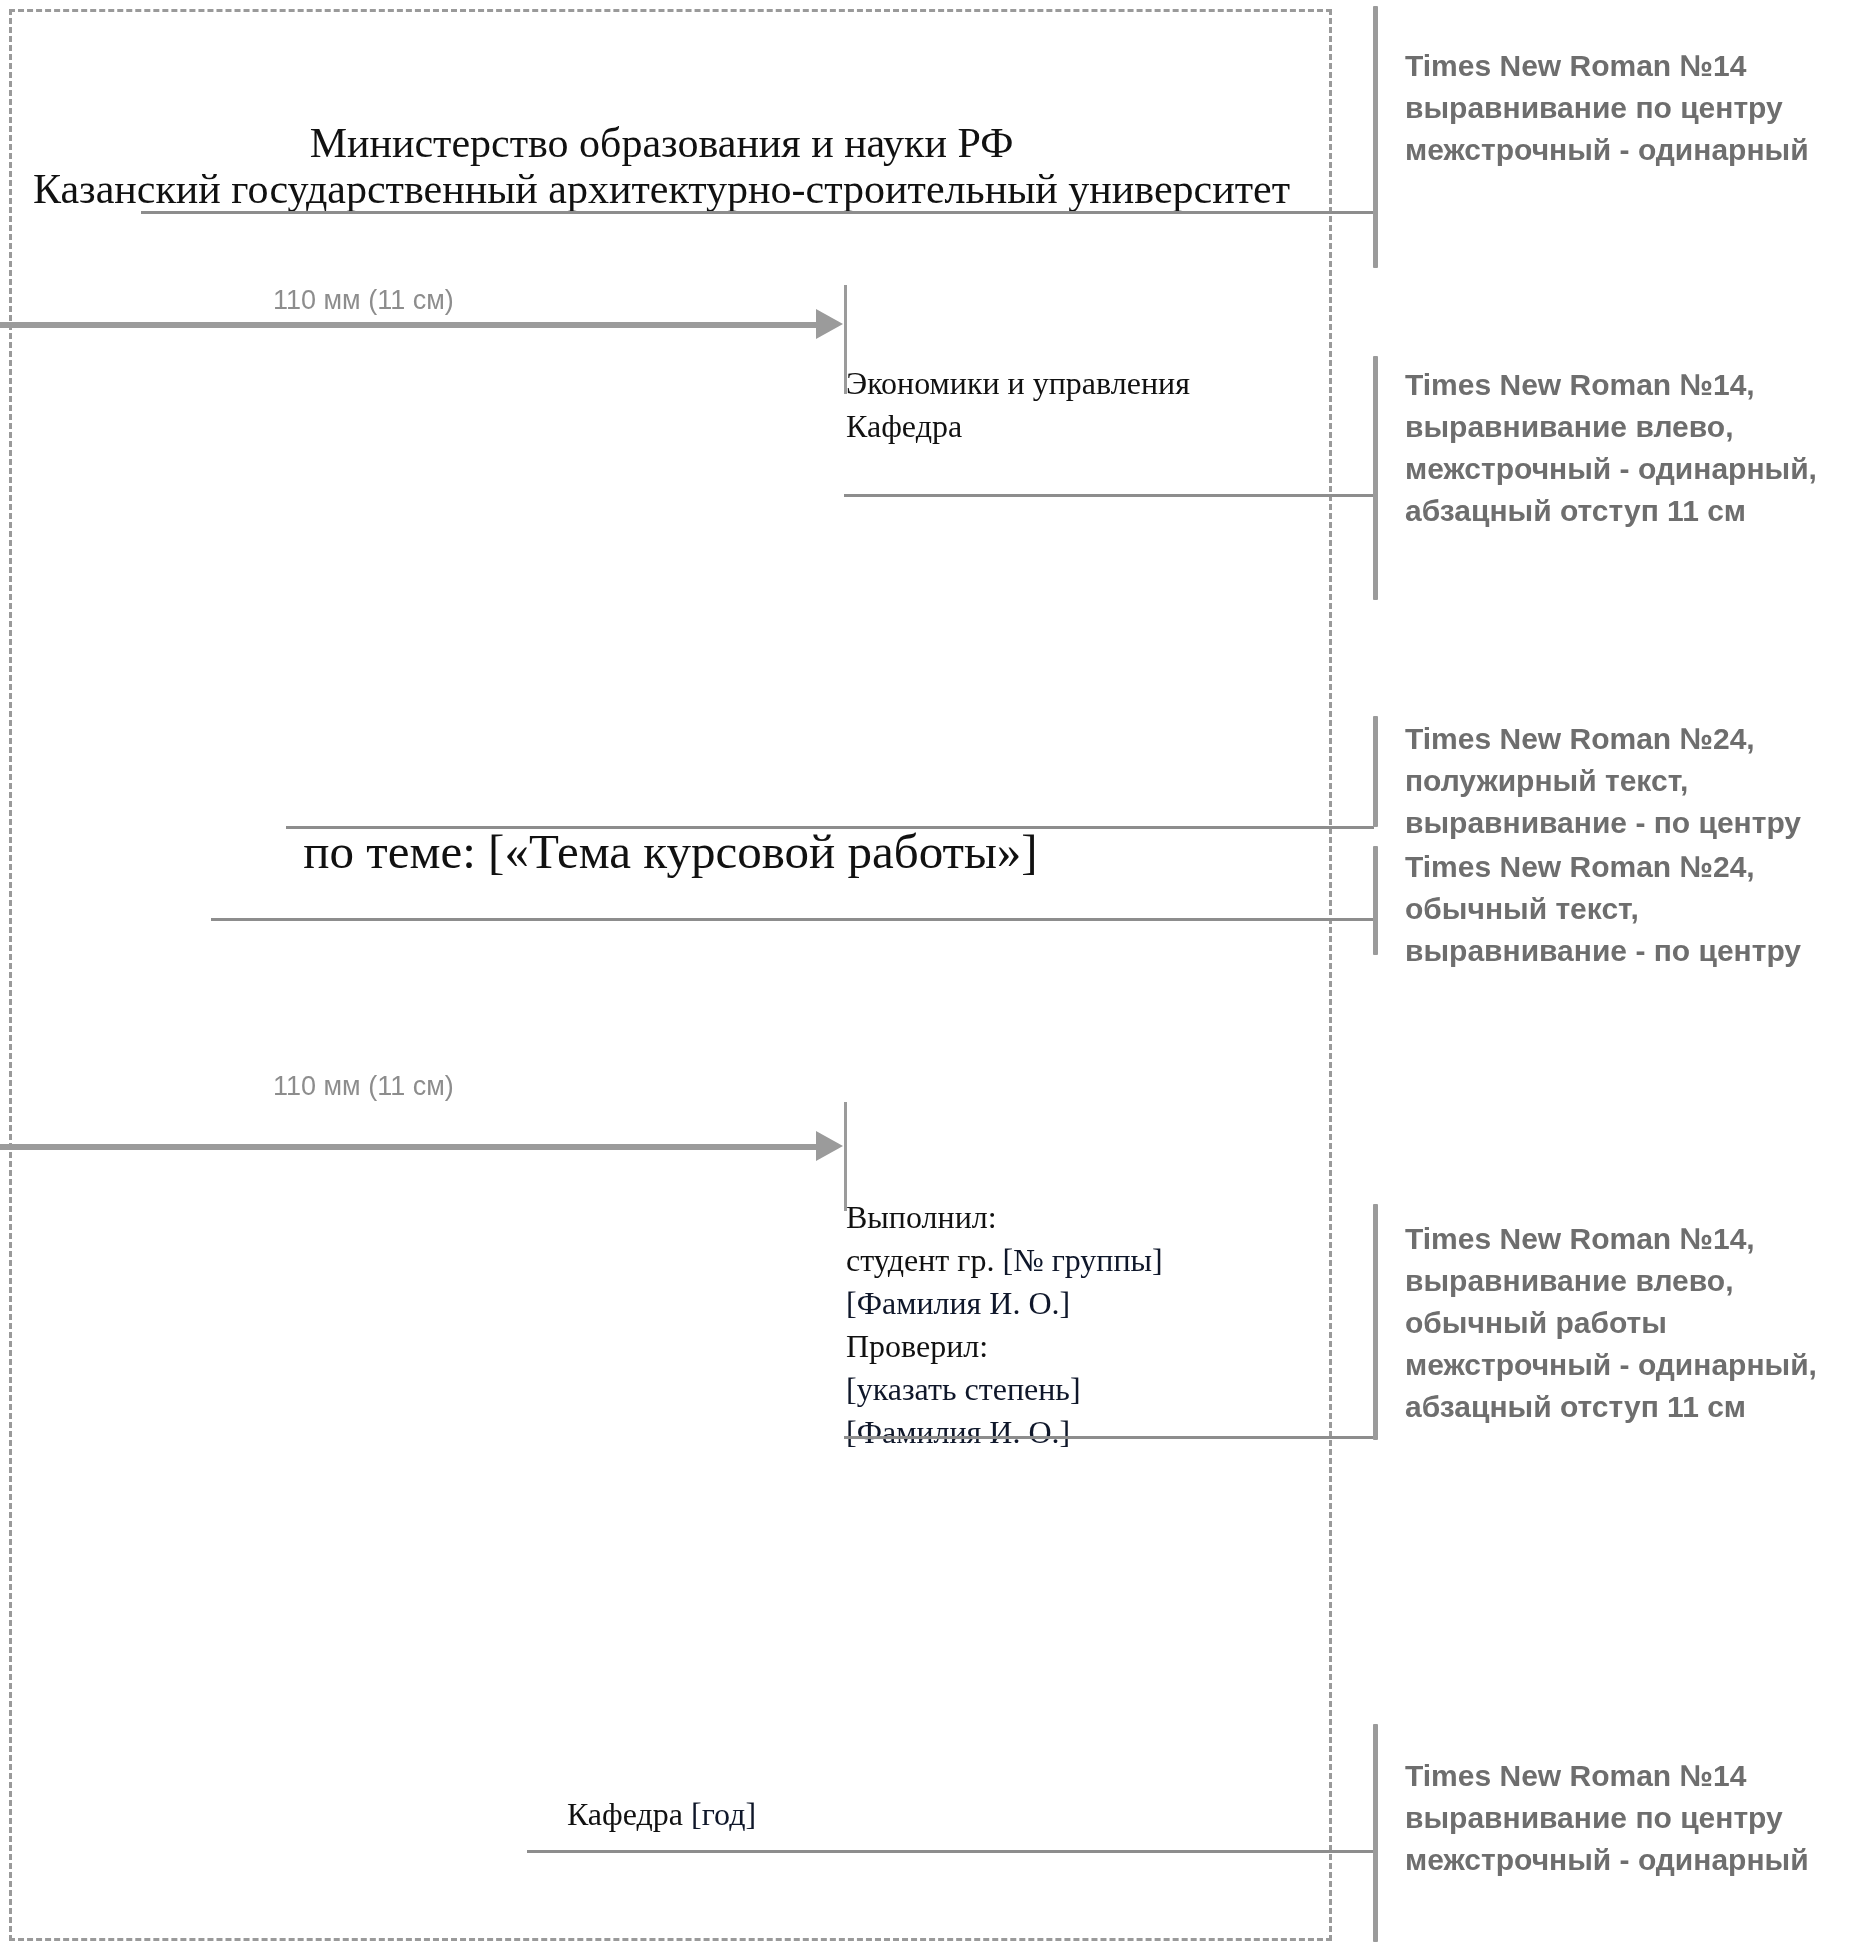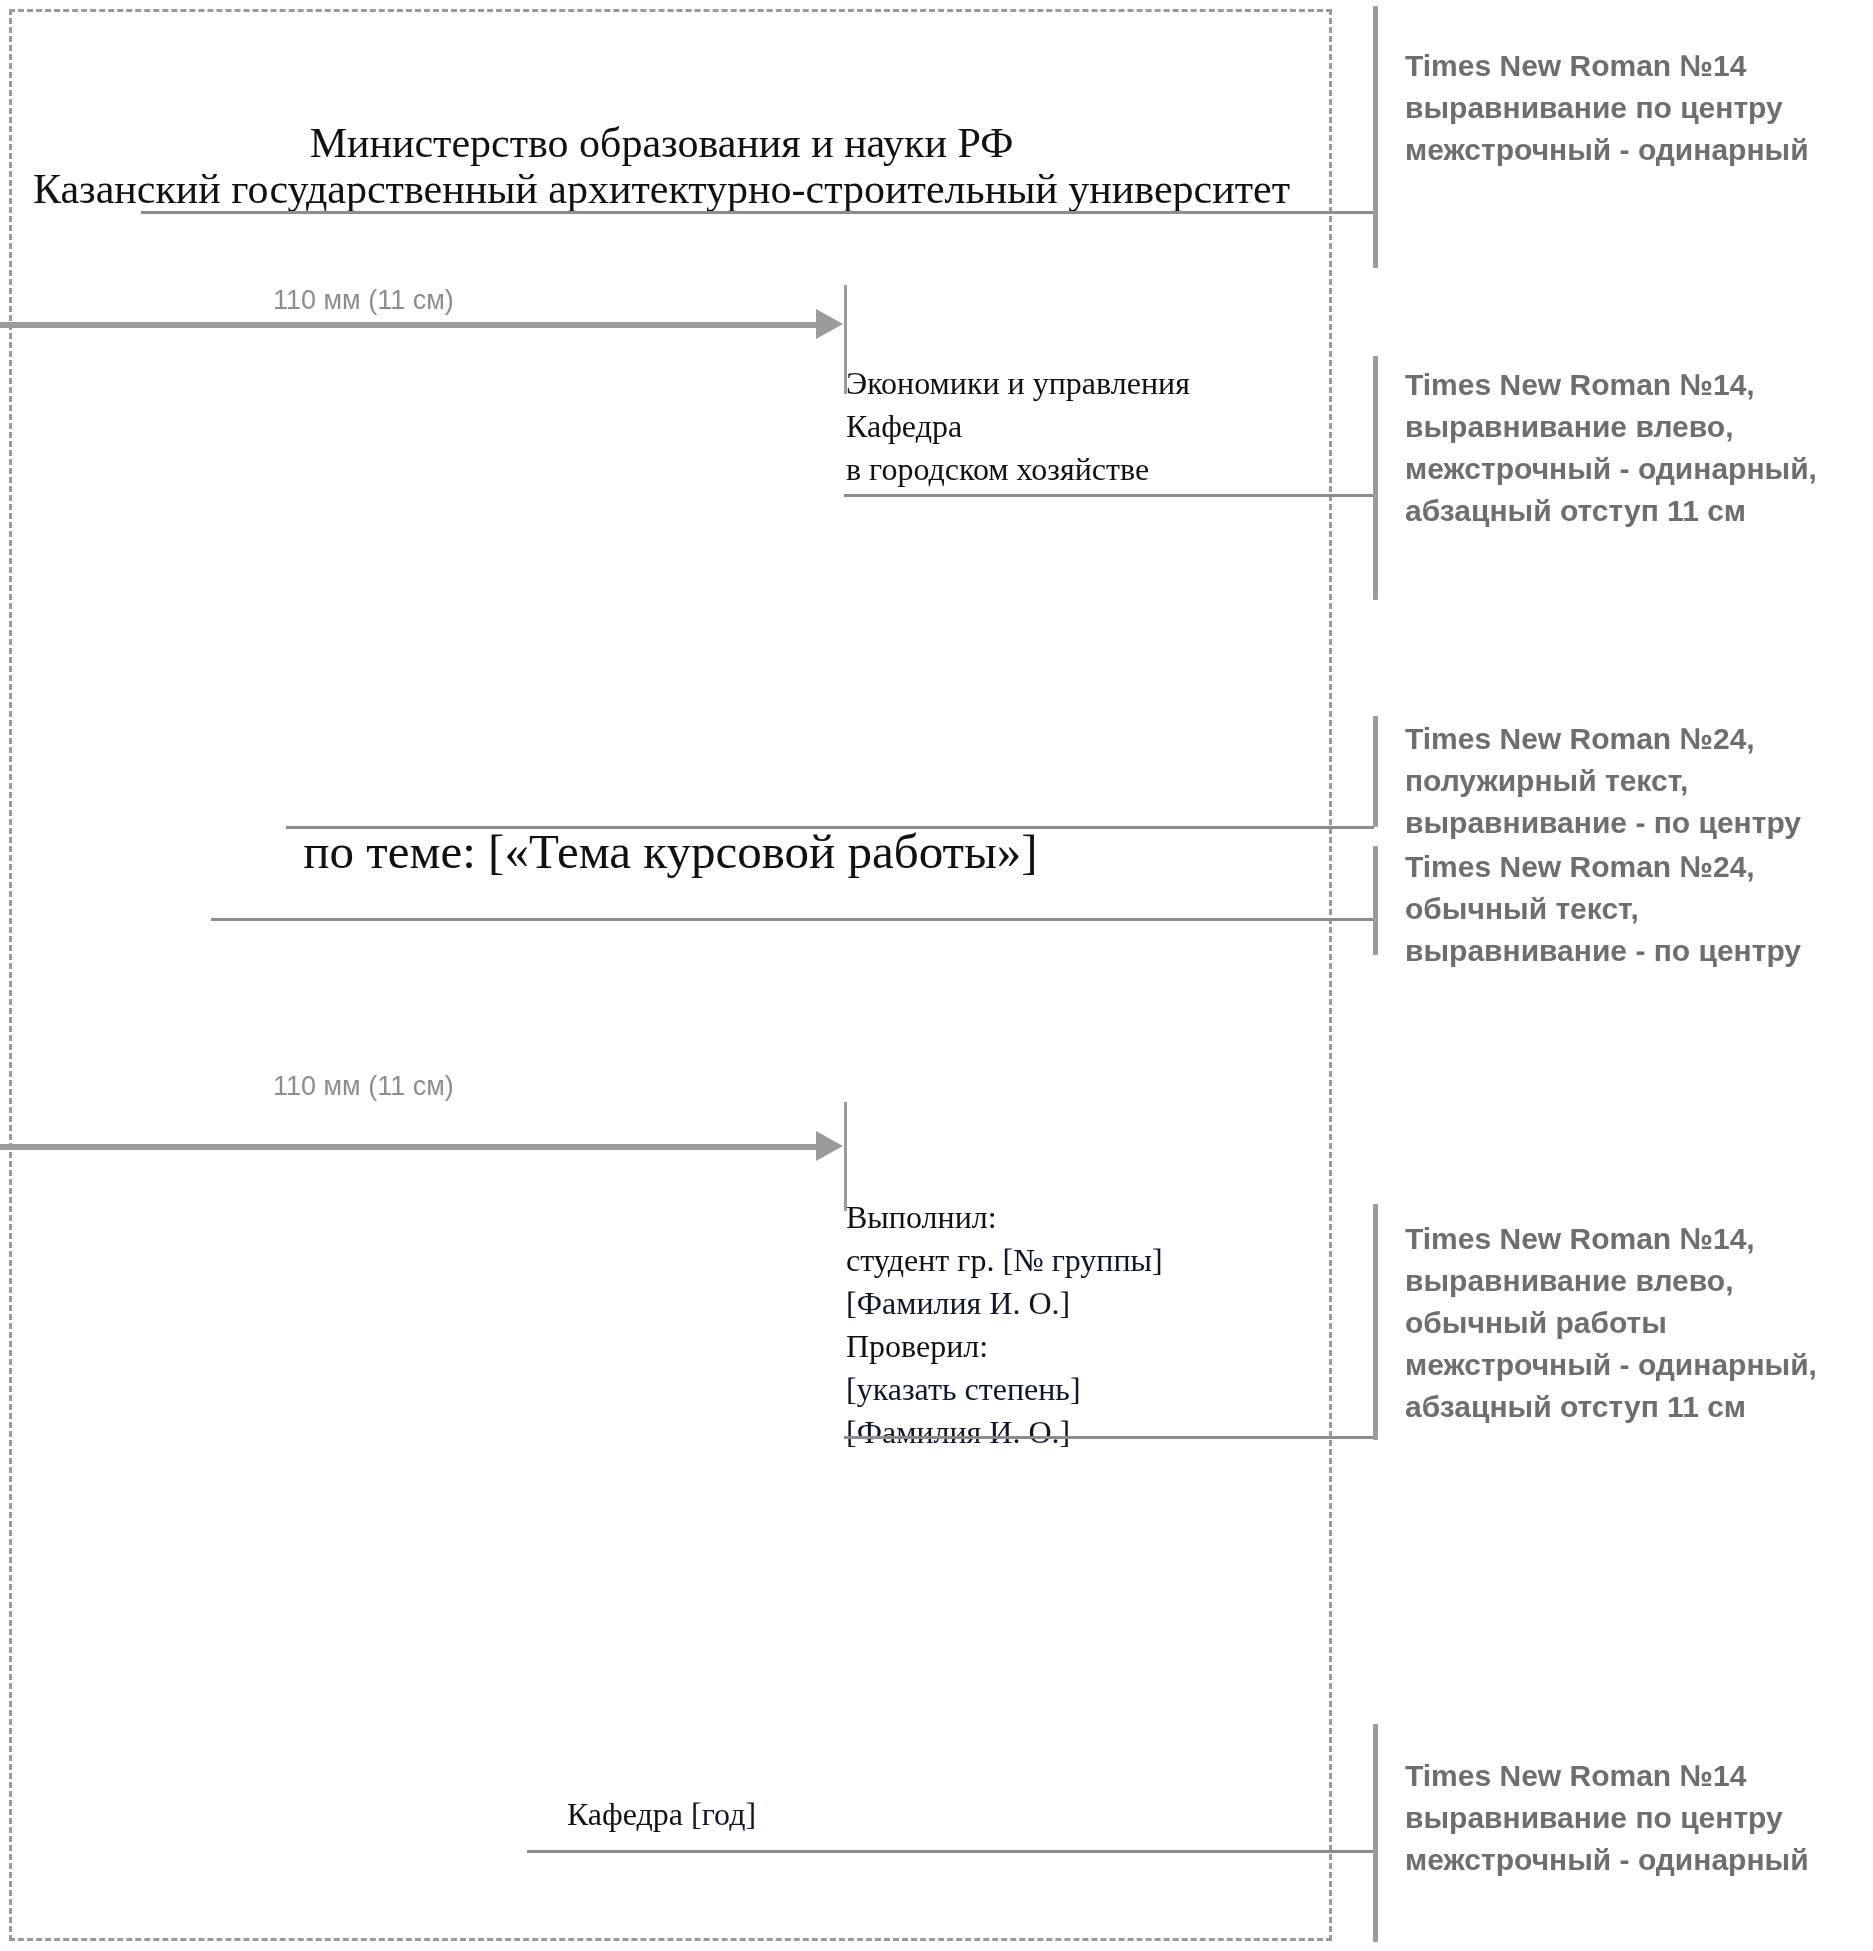--- a/index.html
+++ b/index.html
@@ -96,21 +96,20 @@
   <div class="bracket" style="left:1373px;top:5.5px;height:262px;"></div>
 
   <div class="dim-label" style="left:273px;top:285px;">110 мм (11 см)</div>
   <div class="dim-line" style="left:0px;top:322px;width:818px;"></div>
   <div class="dim-head" style="left:816px;top:309px;"></div>
   <div class="dim-tick" style="left:844px;top:285px;height:109px;"></div>
 
   <div id="kafedra-block" class="doc-text">
     <span class="ln">Экономики и управления</span>
     <span class="ln">Кафедра</span>
-    <span class="ln">в городском хозяйстве</span>
   </div>
   <div class="hline" style="left:844px;top:494px;width:531px;"></div>
 
   <div class="bracket" style="left:1373px;top:356px;height:244px;"></div>
 
   <div class="hline" style="left:286px;top:826px;width:1088px;"></div>
 
   <div class="bracket" style="left:1373px;top:716px;height:111px;"></div>
 
   <div id="title-theme" class="doc-text">

